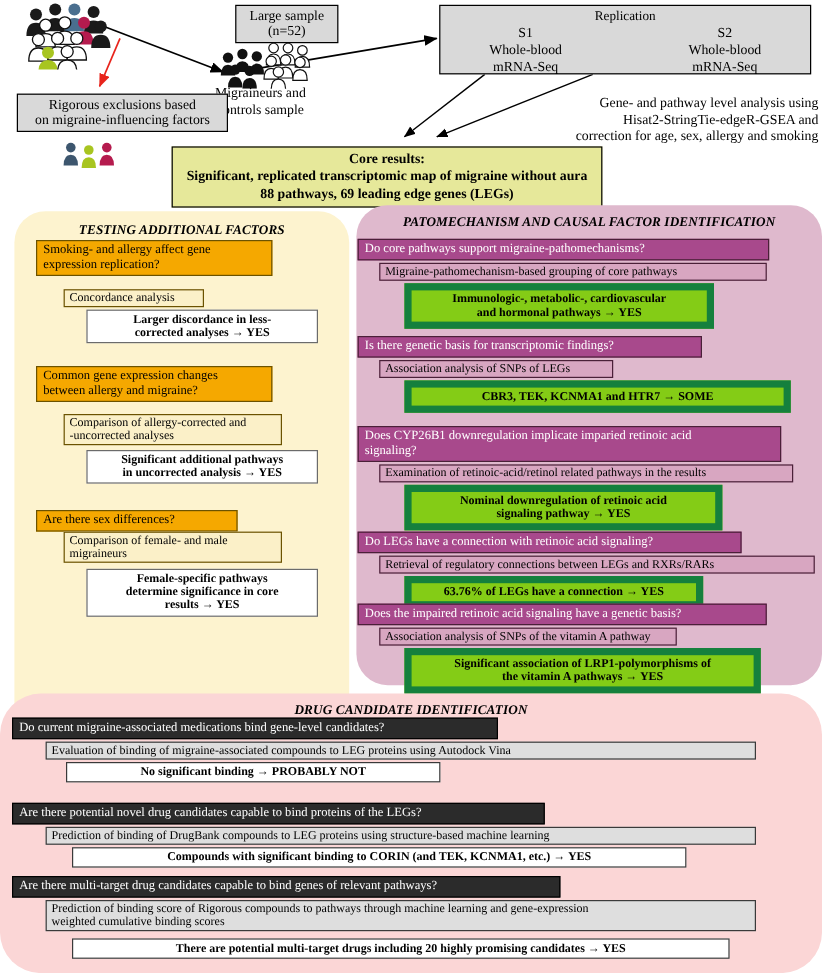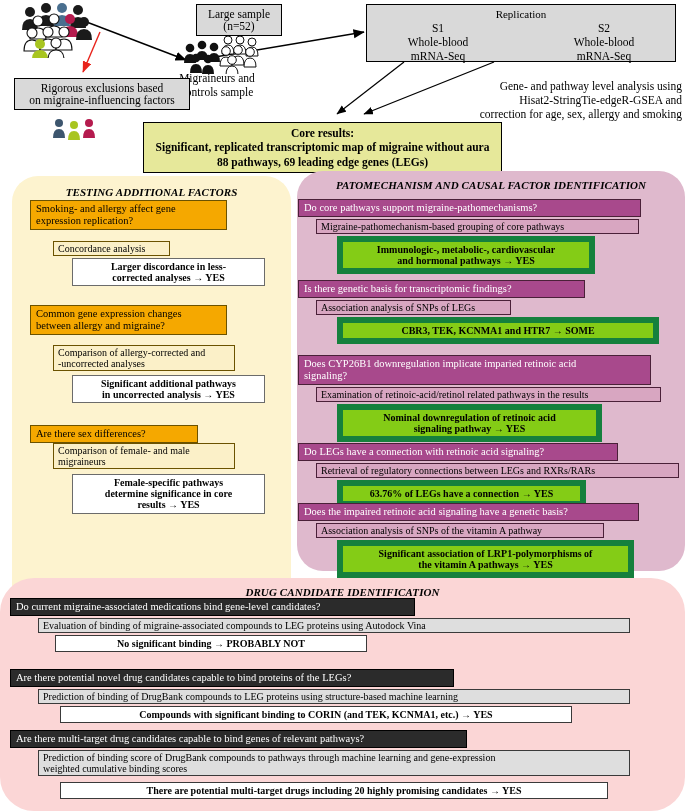--- a/index.html
+++ b/index.html
@@ -334,21 +334,21 @@
 <div class="box lvl2 p2" style="left:316px; top:463px; width:363px;">
   <div>Retrieval of regulatory connections between LEGs and RXRs/RARs</div>
 </div>
 <div class="box lvl3 p3" style="left:337px; top:480px; width:249px;">
   <div>63.76% of LEGs have a connection → YES</div>
 </div>
 
 <div class="box lvl1 p1" style="left:298px; top:503px; width:341px;">
   <div>Does the impaired retinoic acid signaling have a genetic basis?</div>
 </div>
-<div class="box lvl2 p2" style="left:316px; top:523px; width:288px;">
+<div class="box lvl2 p2" style="left:316px; top:523px; width:248px;">
   <div>Association analysis of SNPs of the vitamin A pathway</div>
 </div>
 <div class="box lvl3 p3" style="left:337px; top:540px; width:297px;">
   <div>Significant association of LRP1-polymorphisms of</div>
   <div>the vitamin A pathways → YES</div>
 </div>
 
 <div class="panel" id="panel-pink" style="left:0px; top:578px; width:685px; height:233px;">
   <div class="panel-title" style="top:8px;">DRUG CANDIDATE IDENTIFICATION</div>
 </div>
@@ -370,18 +370,18 @@
   <div>Prediction of binding of DrugBank compounds to LEG proteins using structure-based machine learning</div>
 </div>
 <div class="box lvl3 k3" style="left:60px; top:706px; width:512px;">
   <div>Compounds with significant binding to CORIN (and TEK, KCNMA1, etc.) → YES</div>
 </div>
 
 <div class="box lvl1 k1" style="left:10px; top:730px; width:457px;">
   <div>Are there multi-target drug candidates capable to bind genes of relevant pathways?</div>
 </div>
 <div class="box lvl2 k2" style="left:38px; top:750px; width:592px;">
-  <div>Prediction of binding score of DrugBank compounds to pathways through machine learning and gene-expression</div>
+  <div>Prediction of binding score of Rigorous compounds to pathways through machine learning and gene-expression</div>
   <div>weighted cumulative binding scores</div>
 </div>
 <div class="box lvl3 k3" style="left:60px; top:782px; width:548px;">
   <div>There are potential multi-target drugs including 20 highly promising candidates → YES</div>
 </div>
 
 </body></html>

